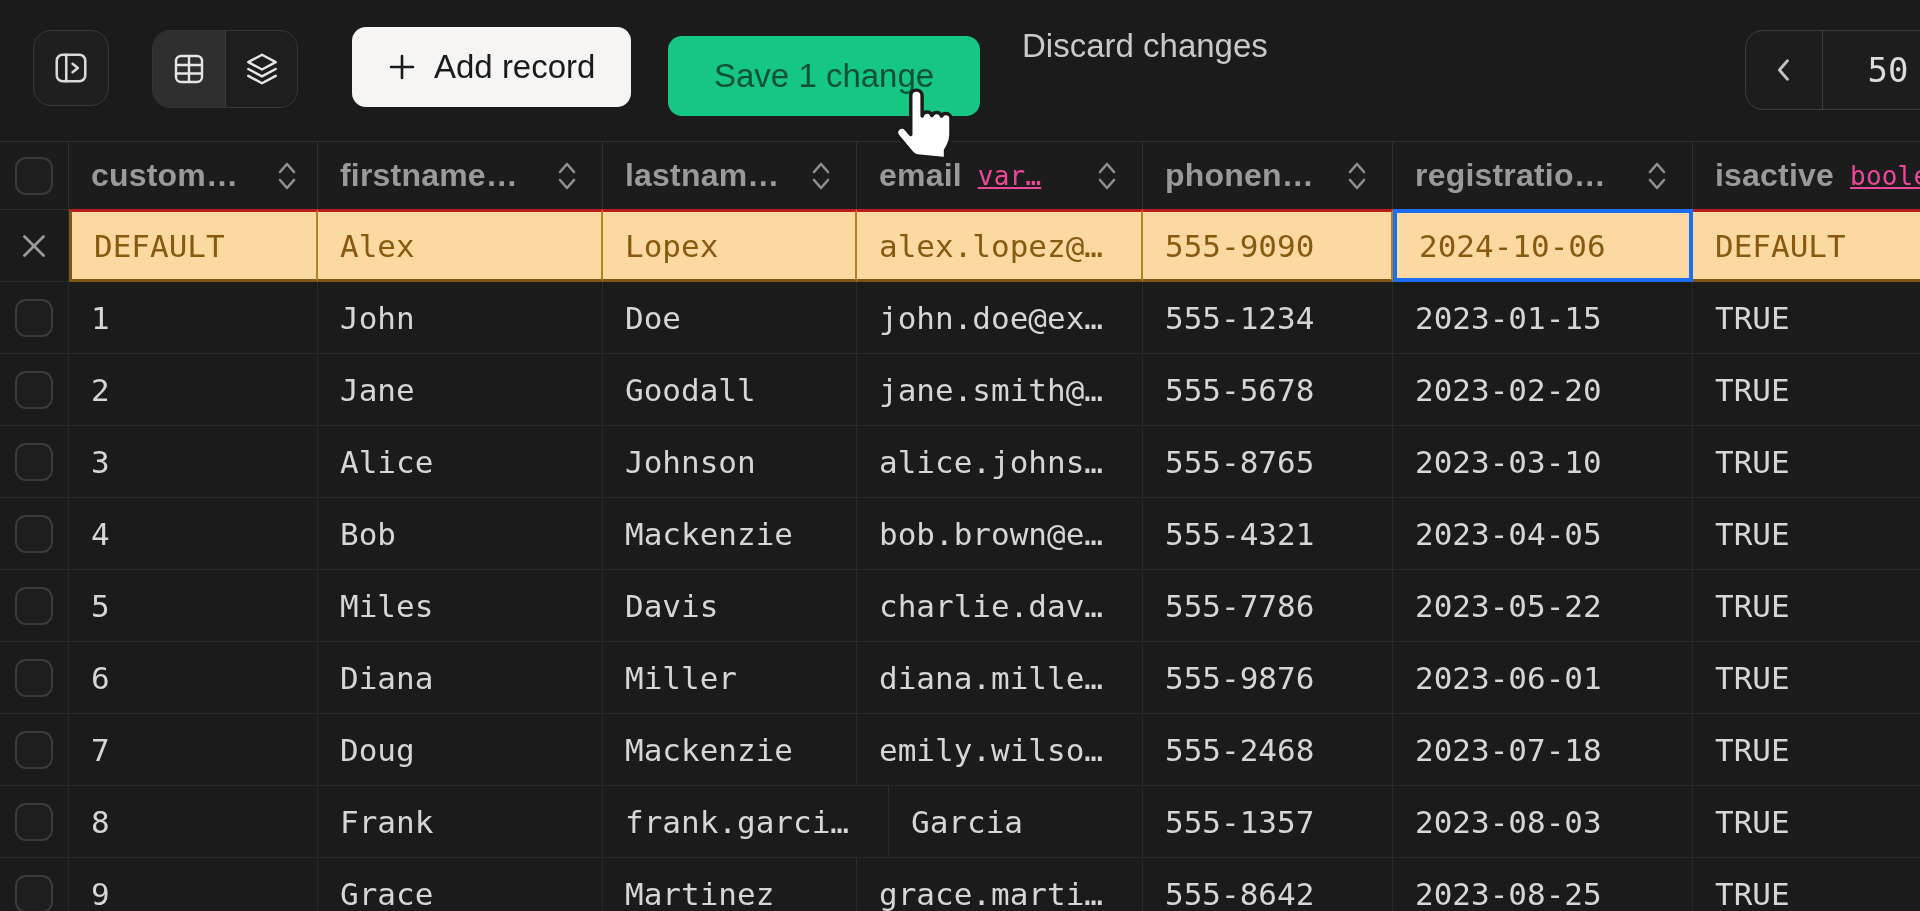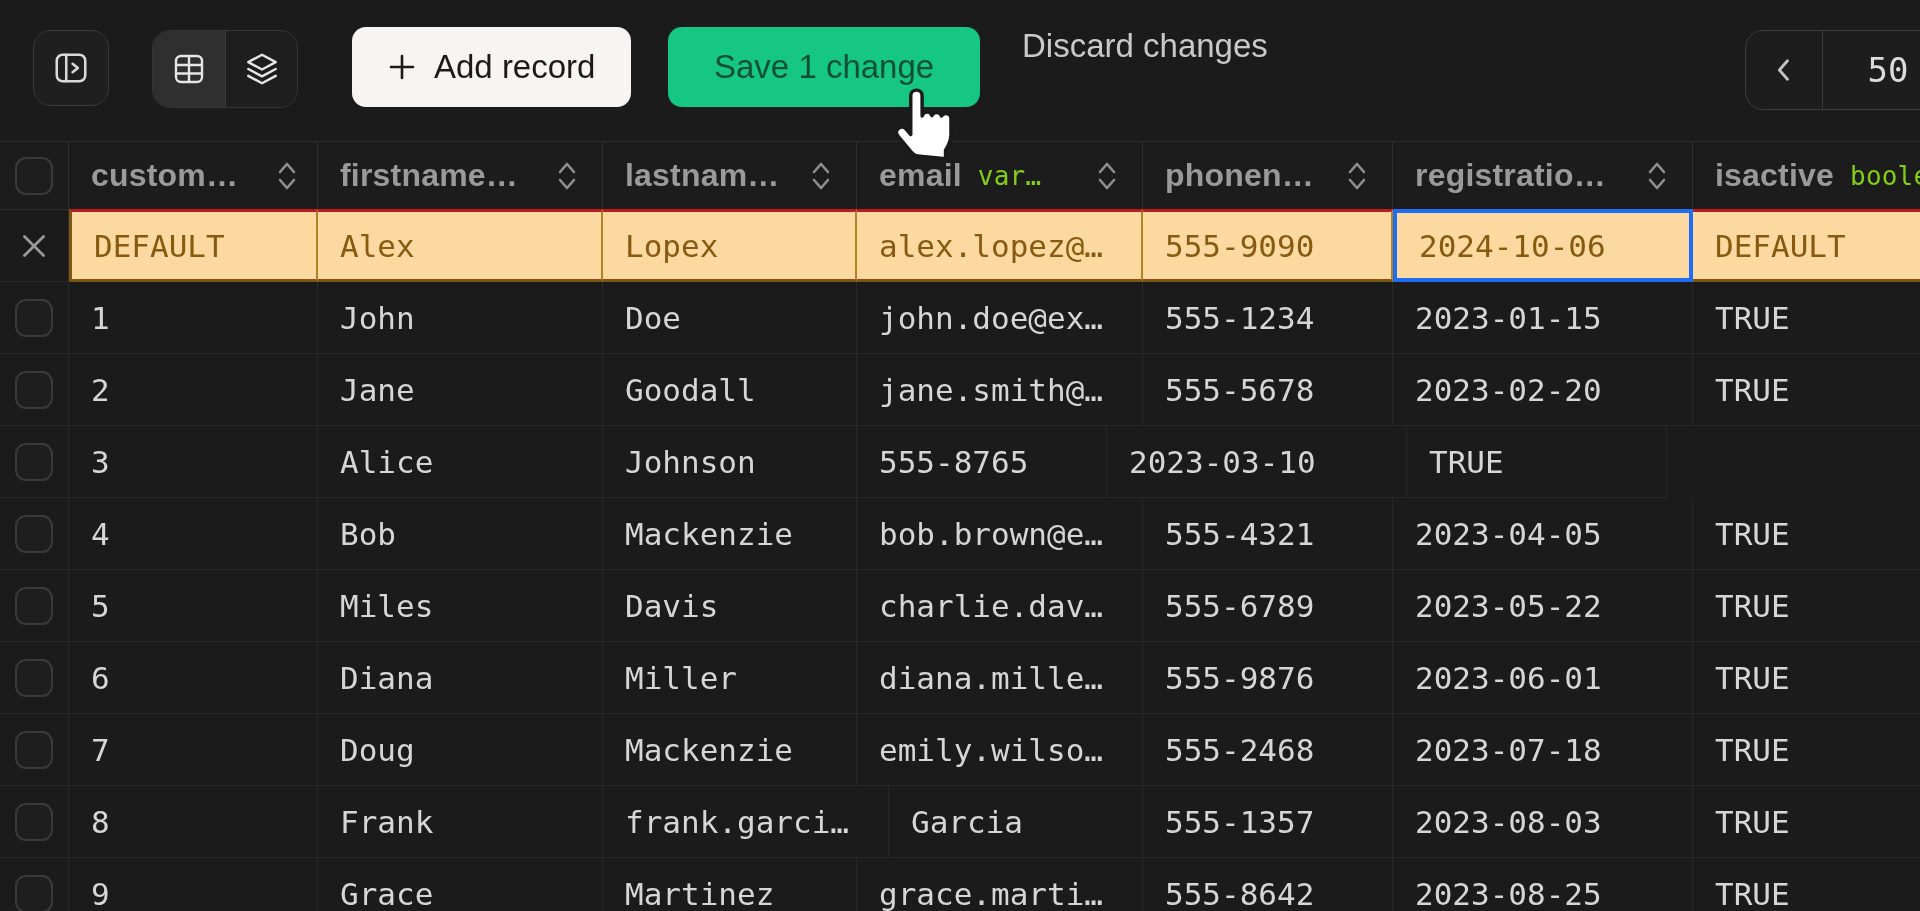--- a/index.html
+++ b/index.html
@@ -11,37 +11,37 @@
   .toolbar{position:absolute;left:0;top:0;width:1920px;height:141px;background:#1b1b1b;}
   .icon-btn{position:absolute;left:33px;top:30px;width:76px;height:76px;background:#1f1f1f;
     border:1px solid #3a3a3a;border-radius:18px;display:flex;align-items:center;justify-content:center;box-sizing:border-box;}
   .segmented{position:absolute;left:152px;top:30px;height:78px;border:1px solid #353535;border-radius:18px;
     overflow:hidden;display:flex;background:#1e1e1e;box-sizing:border-box;}
   .seg{width:72px;height:100%;display:flex;align-items:center;justify-content:center;}
   .seg.active{background:#2f2f2f;}
   .seg+.seg{border-left:1px solid #3a3a3a;}
   .btn-add{position:absolute;left:352px;top:27px;height:80px;padding:0 36px;background:#f6f5f3;color:#1a1a1a;
     border-radius:14px;font-size:33px;display:flex;align-items:center;gap:18px;}
-  .btn-save{position:absolute;left:668px;top:27px;height:80px;padding:0 46px;background:#16c784;color:#0d5037;
+  .btn-save{position:absolute;left:668px;top:36px;height:80px;padding:0 46px;background:#16c784;color:#0d5037;
     border-radius:14px;font-size:33px;display:flex;align-items:center;}
   .link-discard{position:absolute;left:1022px;top:27px;height:80px;display:flex;align-items:flex-start;
     font-size:33px;color:#c9c9c9;text-underline-offset:10px;text-decoration-thickness:2px;}
   .pagination{position:absolute;left:1745px;top:30px;height:80px;display:flex;}
   .pg-prev{width:78px;height:80px;border:1px solid #3d3d3d;border-radius:18px 0 0 18px;display:flex;
     align-items:center;justify-content:center;box-sizing:border-box;background:#1d1d1d;}
   .pg-size{width:132px;height:80px;border:1px solid #3d3d3d;margin-left:-1px;display:flex;align-items:center;
     justify-content:center;box-sizing:border-box;font-family:"DejaVu Sans Mono",monospace;font-size:34px;color:#dcdcdc;background:#1d1d1d;}
 
   
   .table{position:absolute;left:0;top:141px;width:1920px;height:770px;overflow:hidden;}
   .tinner{width:1953px;}
   .thead{display:flex;height:68px;border-top:1px solid #2e2e2e;box-sizing:border-box;background:#1c1c1c;}
   .hcell{box-sizing:border-box;height:100%;border-right:1px solid #2e2e2e;display:flex;align-items:center;
     padding:0 24px 0 22px;color:#9a9a9a;font-size:32px;font-weight:700;letter-spacing:.2px;white-space:nowrap;overflow:hidden;}
-  .hcell .htype{font-family:"DejaVu Sans Mono",monospace;font-size:26px;color:#84cc16;font-weight:400;margin-left:16px;}
+  .hcell .htype{font-family:"DejaVu Sans Mono",monospace;font-size:26px;color:#ec4899;font-weight:400;margin-left:16px;text-decoration:underline;}
   .hcell .sort{margin-left:auto;flex:0 0 auto;padding-left:14px;}
   .hcell.c0{justify-content:center;padding:0;}
 
   .c0{width:69px;flex:0 0 69px;}
   .c1{width:249px;flex:0 0 249px;gap:24px;}
   .c2{width:285px;flex:0 0 285px;}
   .c3{width:254px;flex:0 0 254px;}
   .c4{width:286px;flex:0 0 286px;text-align:right;}
   .c5{width:250px;flex:0 0 250px;}
   .c6{width:300px;flex:0 0 300px;}
@@ -251,20 +251,21 @@
             <div class="cell c6">2023-02-20</div>
             <div class="cell c7">TRUE</div>
           </div>
           <div class="trow">
             <div class="cell c0 cbcell">
               <span class="checkbox"></span>
             </div>
             <div class="cell c1">3</div>
             <div class="cell c2">Alice</div>
             <div class="cell c3">Johnson</div>
+            <div class="cell c4">alice.johns…</div>
             <div class="cell c5">555-8765</div>
             <div class="cell c6">2023-03-10</div>
             <div class="cell c7">TRUE</div>
           </div>
           <div class="trow">
             <div class="cell c0 cbcell">
               <span class="checkbox"></span>
             </div>
             <div class="cell c1">4</div>
             <div class="cell c2">Bob</div>
@@ -275,21 +276,21 @@
             <div class="cell c7">TRUE</div>
           </div>
           <div class="trow">
             <div class="cell c0 cbcell">
               <span class="checkbox"></span>
             </div>
             <div class="cell c1">5</div>
             <div class="cell c2">Miles</div>
             <div class="cell c3">Davis</div>
             <div class="cell c4">charlie.dav…</div>
-            <div class="cell c5">555-6789</div>
+            <div class="cell c5">555-7786</div>
             <div class="cell c6">2023-05-22</div>
             <div class="cell c7">TRUE</div>
           </div>
           <div class="trow">
             <div class="cell c0 cbcell">
               <span class="checkbox"></span>
             </div>
             <div class="cell c1">6</div>
             <div class="cell c2">Diana</div>
             <div class="cell c3">Miller</div>

